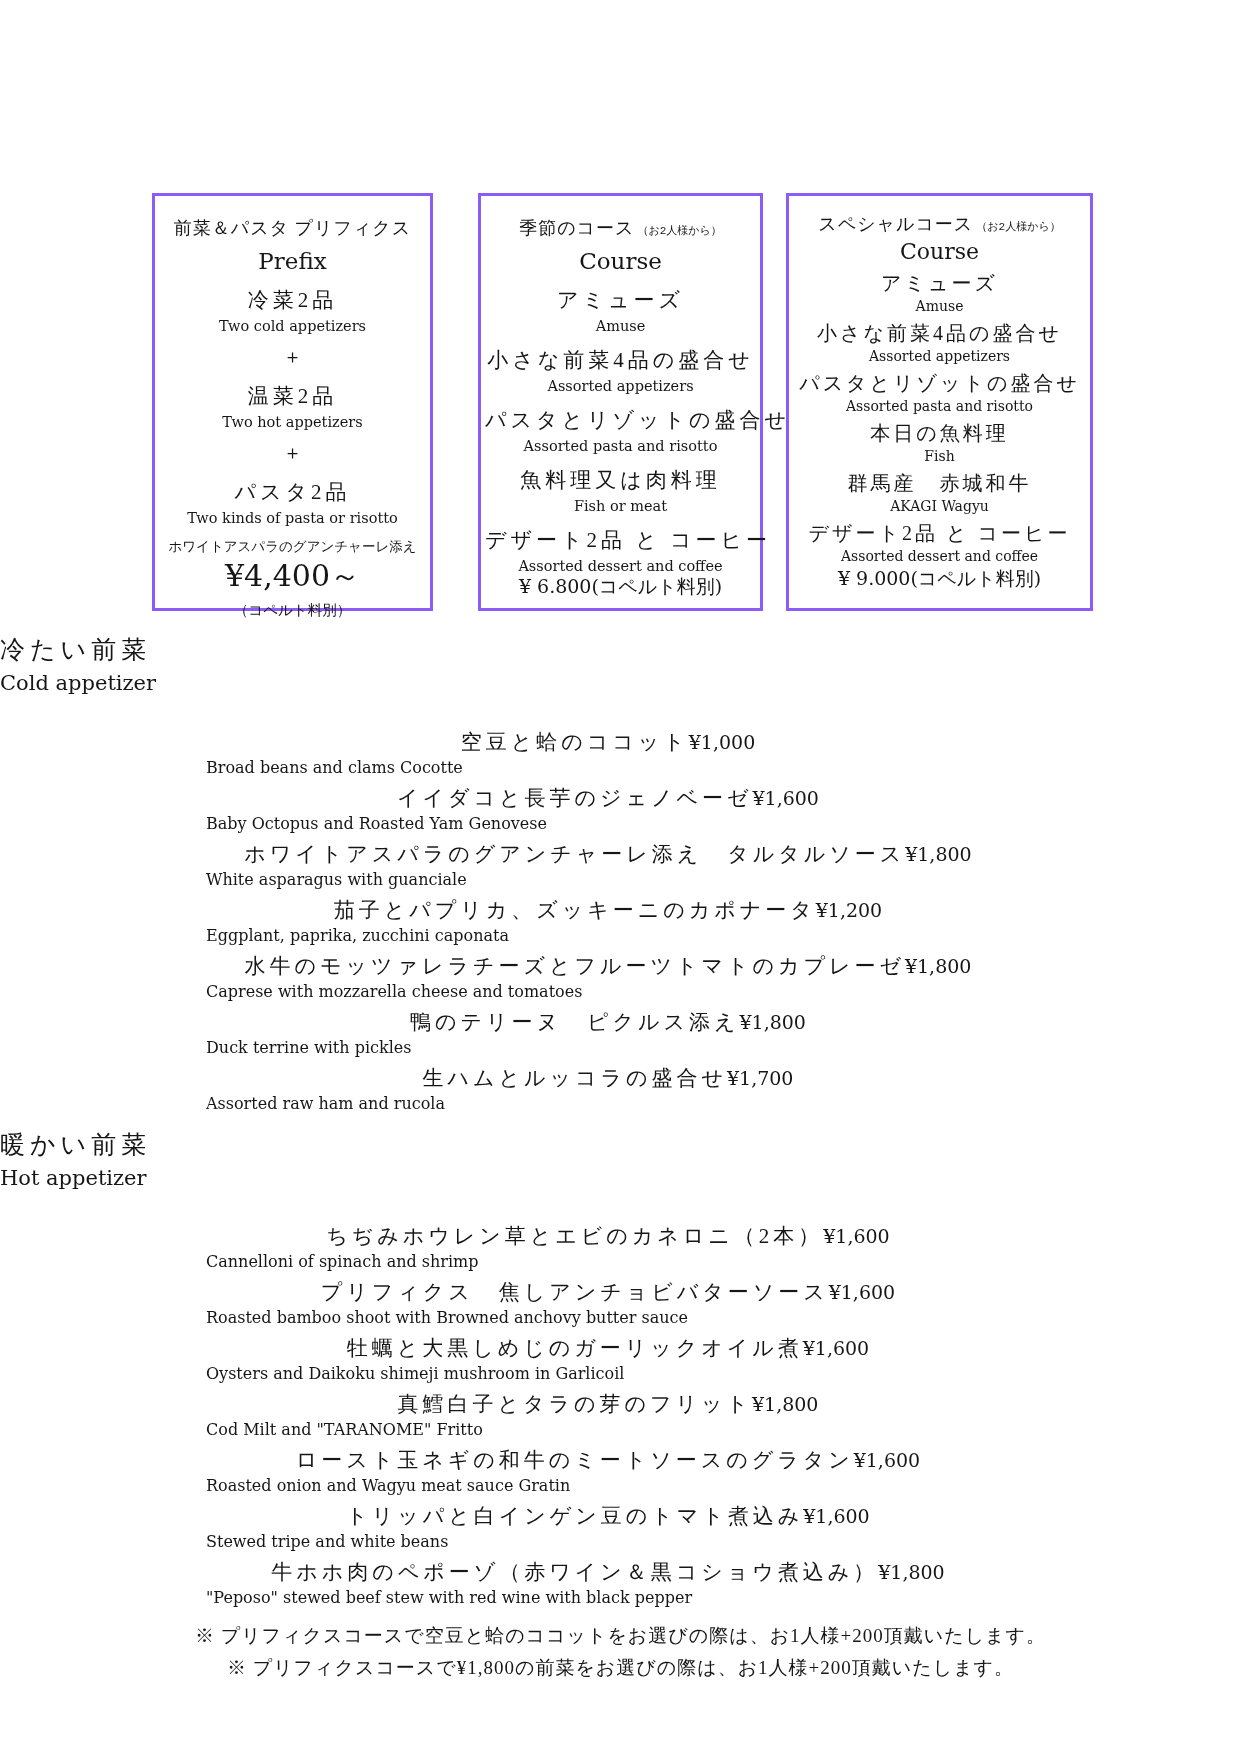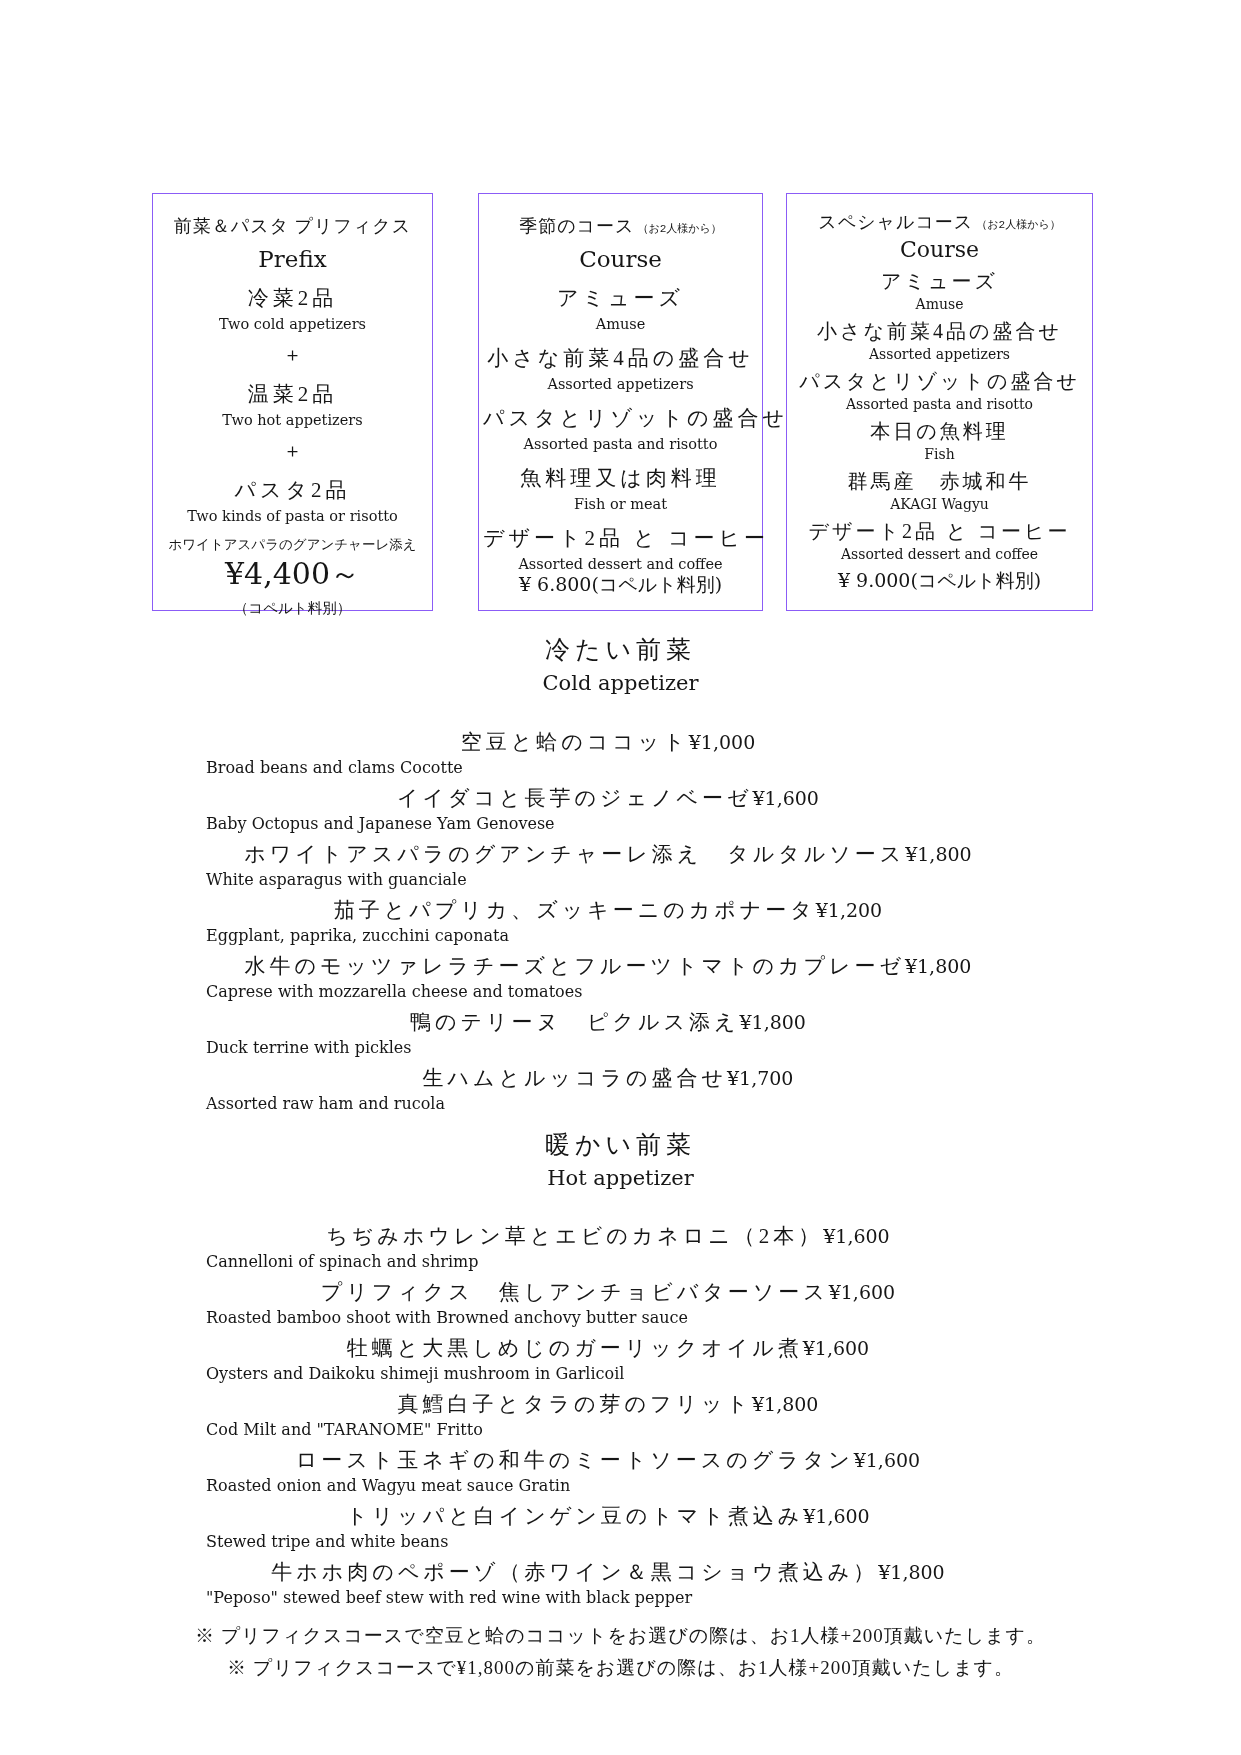--- a/index.html
+++ b/index.html
@@ -11,21 +11,21 @@
     color:#161616;
     font-family:"Liberation Serif","DejaVu Serif",serif;
     overflow:hidden;
   }
   .jp{font-family:"Liberation Serif","DejaVu Serif",serif;font-style:normal;}
   .en{font-family:"DejaVu Serif","Liberation Serif",serif;}
 
   
   .box{
     position:absolute;top:193px;height:418px;
-    border:1px solid #8b5cf6;background:#fff;
+    border:3px solid #8b5cf6;background:#fff;
     display:flex;flex-direction:column;align-items:center;
     text-align:center;box-sizing:border-box;
     padding:8px 4px 16px;
   }
   .box1{left:152px;width:281px;}
   .box2{left:478px;width:285px;}
   .box3{left:786px;width:307px;}
 
   .bl{width:100%;}
   .bl-title{font-size:18px;letter-spacing:1px;margin-top:12px;white-space:nowrap;}
@@ -37,21 +37,21 @@
   .bl-note{font-size:13.5px;margin-top:12px;}
   .bl-price{font-size:30px;margin-top:auto;}
   .bl-pnote{font-size:14.5px;margin-top:4px;}
   .box2 .bl-price,.box3 .bl-price{font-size:19px;}
   .box3 .bl-title{margin-top:8px;}
   .box3 .bl-script{margin-top:3px;font-size:22px;}
   .box3 .bl-jp{margin-top:6px;font-size:20px;letter-spacing:3px;}
   .box3 .bl-en{margin-top:1px;font-size:14px;}
 
   
-  .sec-head{position:absolute;left:0;width:100%;text-align:center;}
+  .sec-head{position:absolute;left:0;width:100%;}
   .sec-head .h-jp{font-size:25px;letter-spacing:5px;}
   .sec-head .h-en{font-size:21px;margin-top:5px;}
   #cold-head{top:633px;}
   #hot-head{top:1128px;}
 
   
   .menu-list{position:absolute;left:140px;width:936px;}
   #cold-list{top:728px;}
   #hot-list{top:1222px;}
   .mi-top{display:flex;justify-content:center;align-items:baseline;height:30px;}
@@ -133,21 +133,21 @@
           <span class="mi-name jp">空豆と蛤のココット</span>
           <span class="mi-price en">¥1,000</span>
         </div>
       <div class="mi-sub en">Broad  beans and clams Cocotte</div>
     </div>
     <div class="mi">
       <div class="mi-top">
           <span class="mi-name jp">イイダコと長芋のジェノベーゼ</span>
           <span class="mi-price en">¥1,600</span>
         </div>
-      <div class="mi-sub en">Baby Octopus and Japanese Yam Genovese</div>
+      <div class="mi-sub en">Baby Octopus and Roasted Yam Genovese</div>
     </div>
     <div class="mi">
       <div class="mi-top">
           <span class="mi-name jp">ホワイトアスパラのグアンチャーレ添え　タルタルソース</span>
           <span class="mi-price en">¥1,800</span>
         </div>
       <div class="mi-sub en">White asparagus with guanciale</div>
     </div>
     <div class="mi">
       <div class="mi-top">

